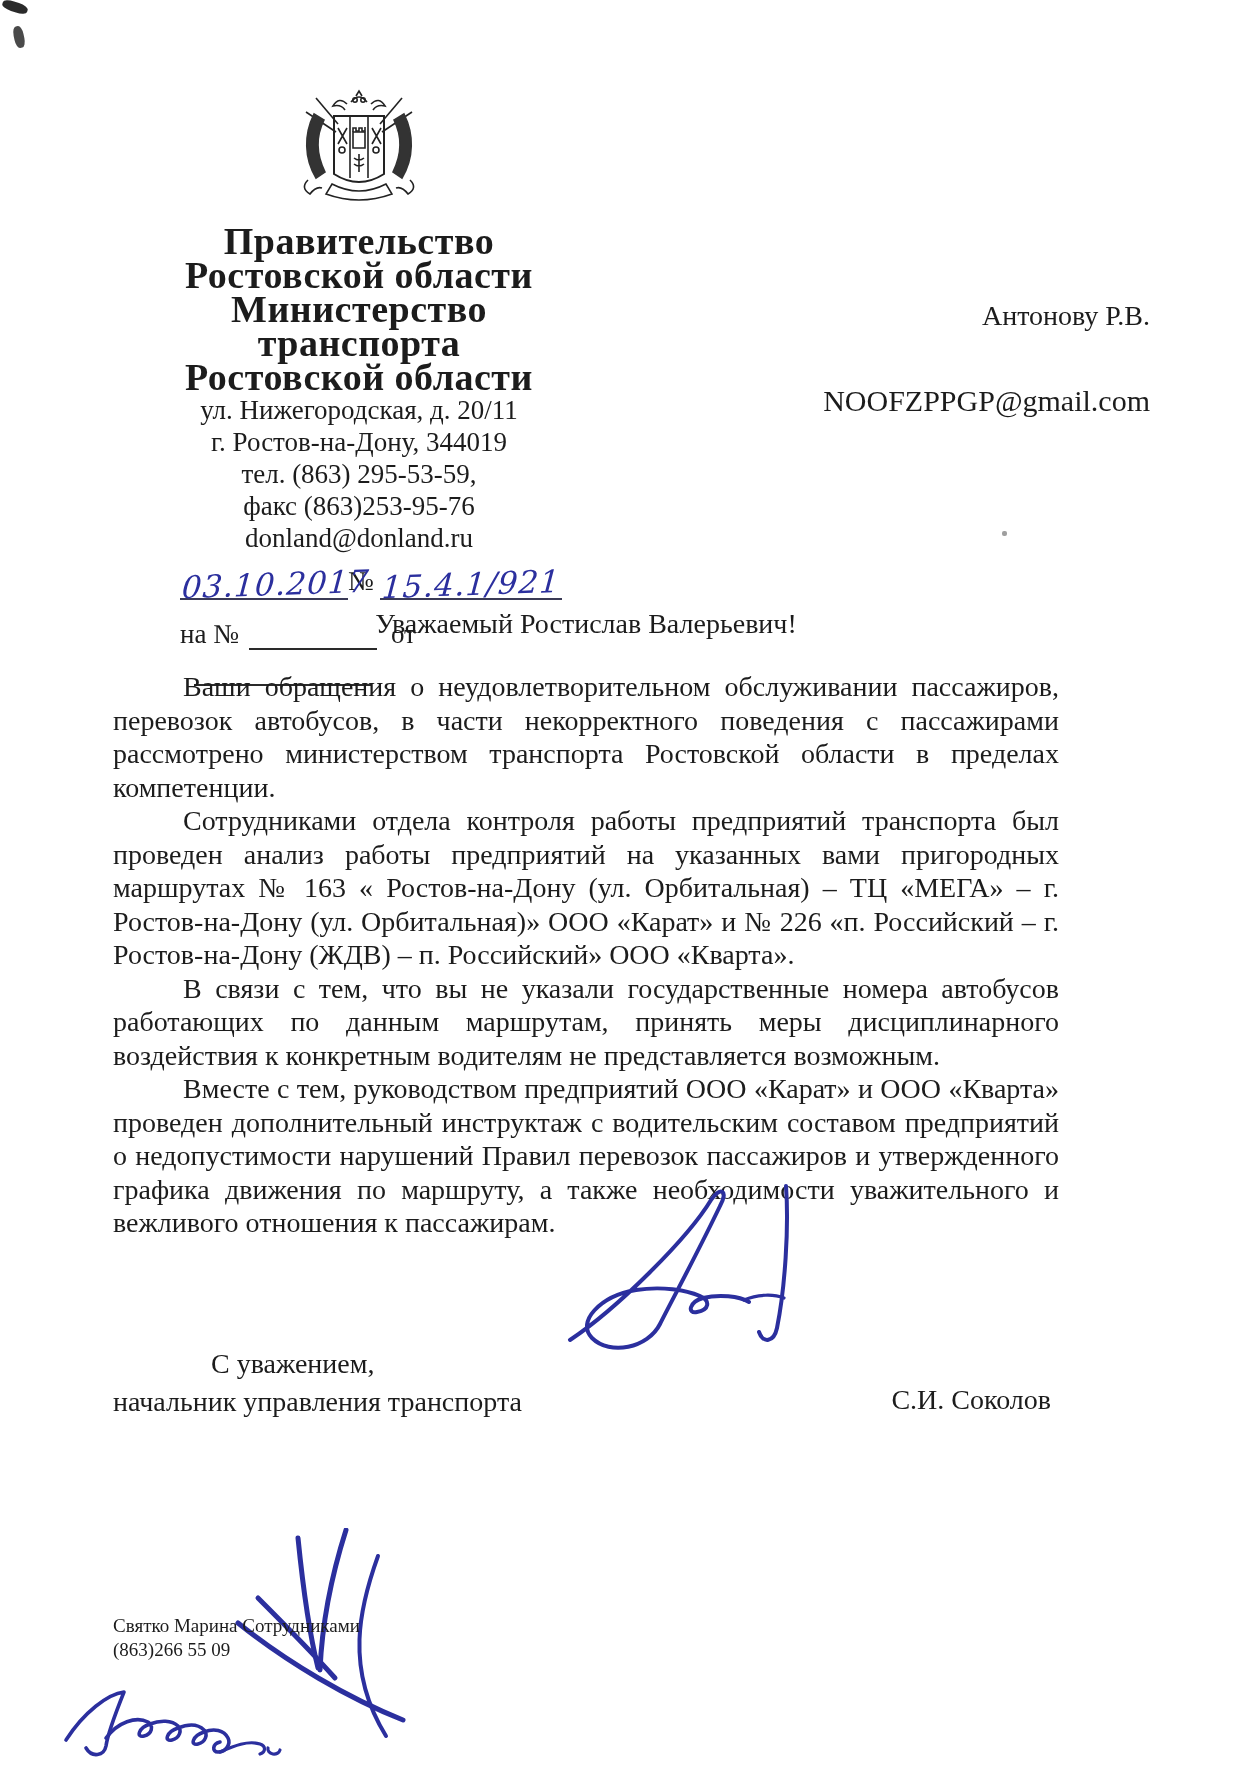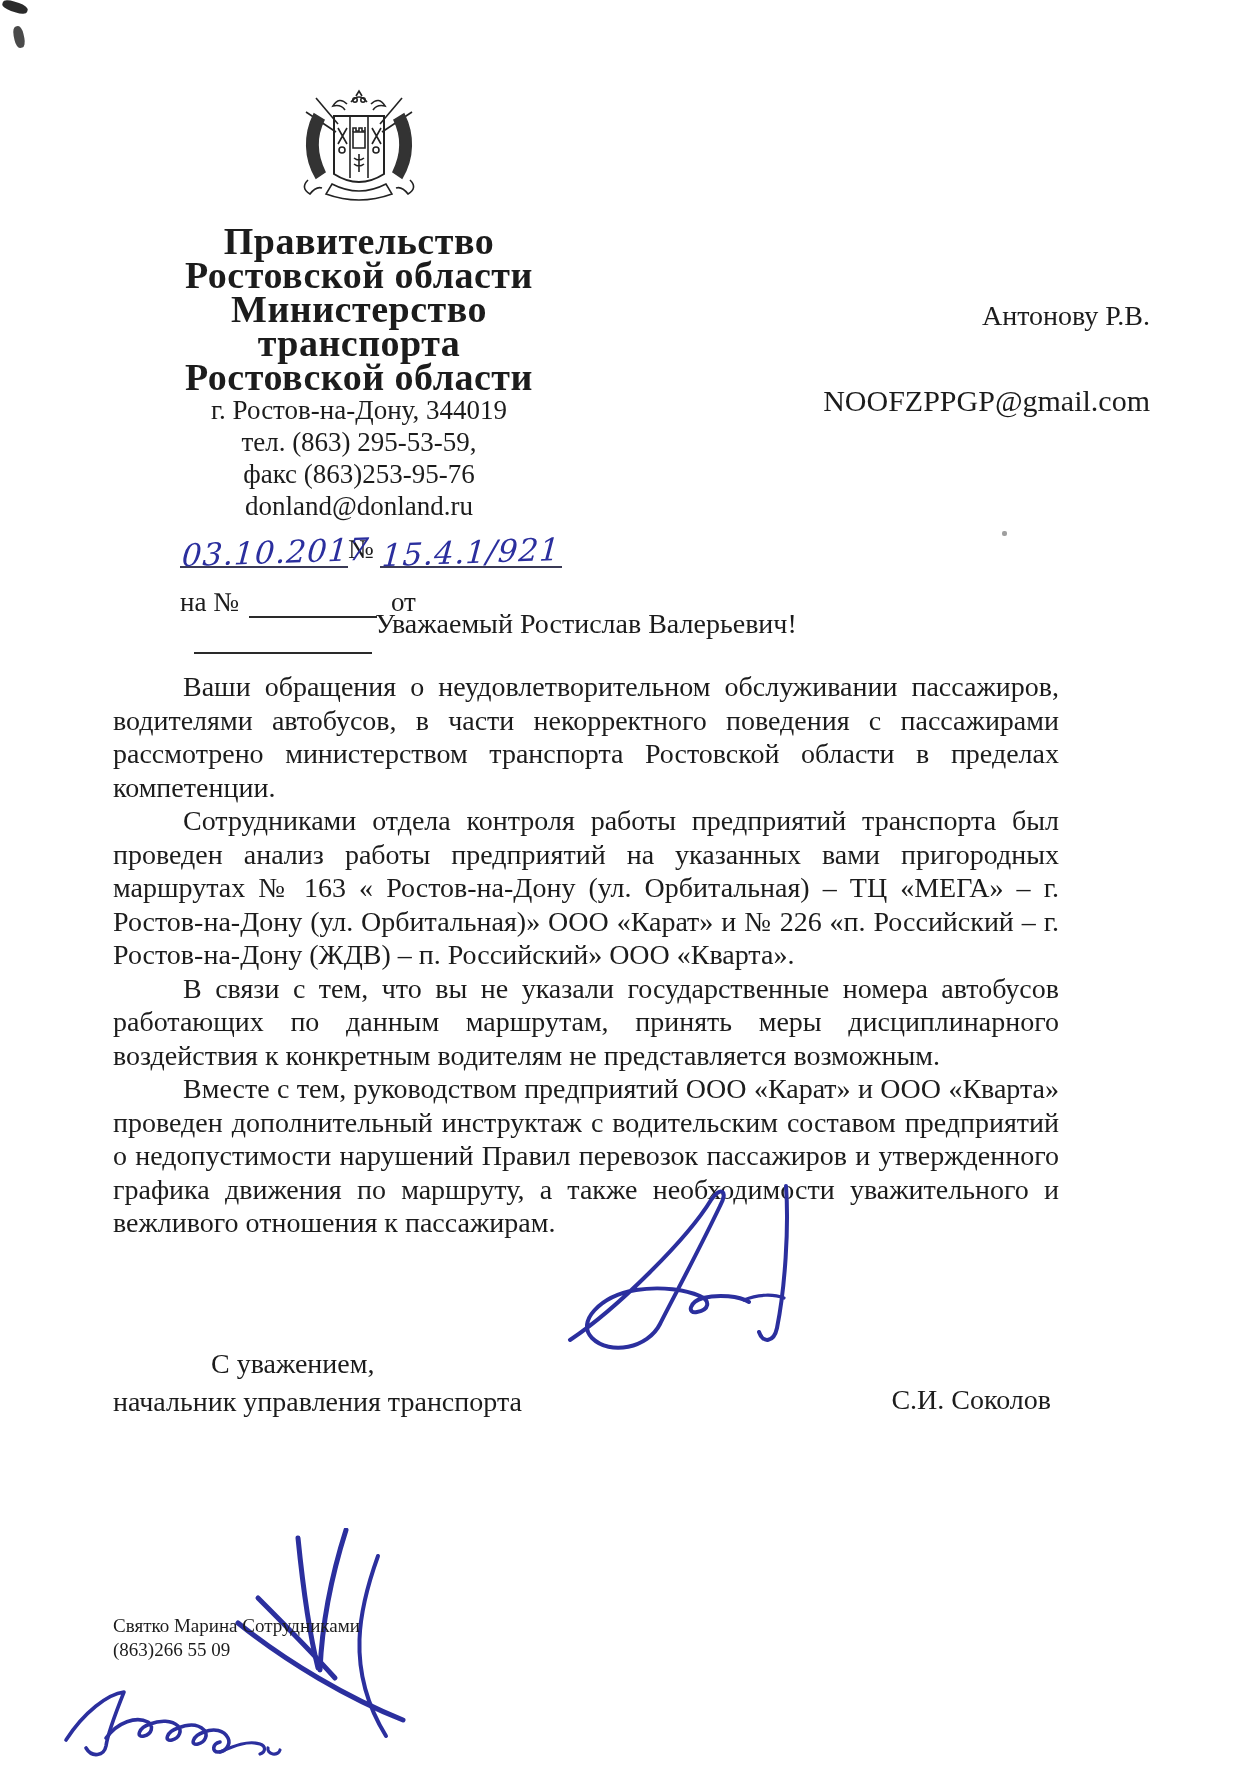--- a/index.html
+++ b/index.html
@@ -116,20 +116,21 @@
 
         <path d="M40 96 q27 14 54 0 l6 10 q-33 12 -66 0 Z"></path>
       </g>
     </svg>
 
     <div class="org-line">Правительство</div>
     <div class="org-line">Ростовской области</div>
     <div class="org-line">Министерство транспорта</div>
     <div class="org-line">Ростовской области</div>
 
+    <div class="addr-line">ул. Нижегородская, д. 20/11</div>
     <div class="addr-line">г. Ростов-на-Дону, 344019</div>
     <div class="addr-line">тел. (863) 295-53-59,</div>
     <div class="addr-line">факс (863)253-95-76</div>
     <div class="addr-line">donland@donland.ru</div>
 
     <div class="outgoing-row">
       <span class="uline u-date">
         <span class="hw">03.10.2017</span>
       </span><span class="no-sign">№</span><span class="uline u-num">
         <span class="hw">15.4.1/921</span>
@@ -141,21 +142,21 @@
     </div>
   </div>
 
   <div class="recipient">
     <div class="name">Антонову Р.В.</div>
     <div class="email">NOOFZPPGP@gmail.com</div>
   </div>
 
   <div class="body-block">
     <div class="salutation">Уважаемый Ростислав Валерьевич!</div>
-    <p>Ваши обращения о неудовлетворительном обслуживании пассажиров, водителями автобусов, в части некорректного поведения с пассажирами рассмотрено министерством транспорта Ростовской области в пределах компетенции.</p>
+    <p>Ваши обращения о неудовлетворительном обслуживании пассажиров, перевозок автобусов, в части некорректного поведения с пассажирами рассмотрено министерством транспорта Ростовской области в пределах компетенции.</p>
     <p>Сотрудниками отдела контроля работы предприятий транспорта  был проведен анализ работы предприятий на указанных вами пригородных маршрутах № 163 « Ростов-на-Дону (ул. Орбитальная) – ТЦ «МЕГА» – г. Ростов-на-Дону (ул. Орбитальная)»  ООО «Карат» и  № 226 «п. Российский – г. Ростов-на-Дону (ЖДВ) – п. Российский»  ООО «Кварта».</p>
     <p>В связи с тем, что  вы не указали государственные номера автобусов работающих по данным маршрутам,  принять  меры дисциплинарного воздействия к конкретным водителям не представляется возможным.</p>
     <p>Вместе с тем, руководством предприятий ООО «Карат» и ООО «Кварта» проведен дополнительный инструктаж с водительским составом предприятий о недопустимости нарушений Правил перевозок пассажиров и утвержденного графика движения по маршруту, а также необходимости уважительного и вежливого отношения к пассажирам.</p>
   </div>
 
   <div class="signoff">
     <div class="closing">С уважением,</div>
     <div class="position-line">начальник управления транспорта</div>
     <div class="signer">С.И. Соколов</div>
   </div>

